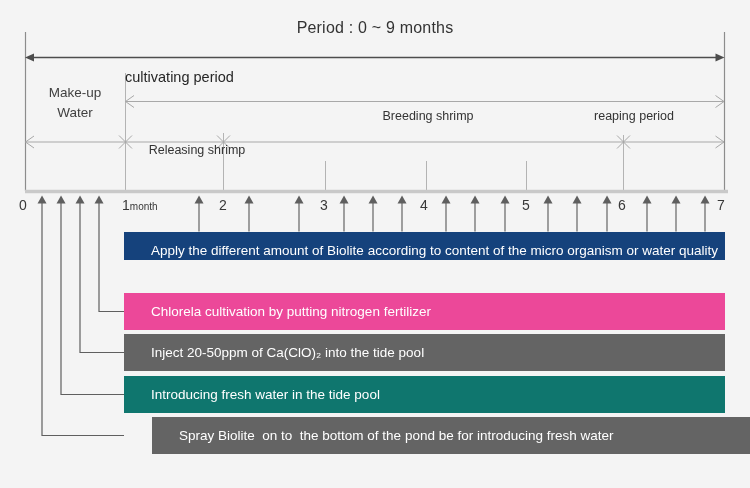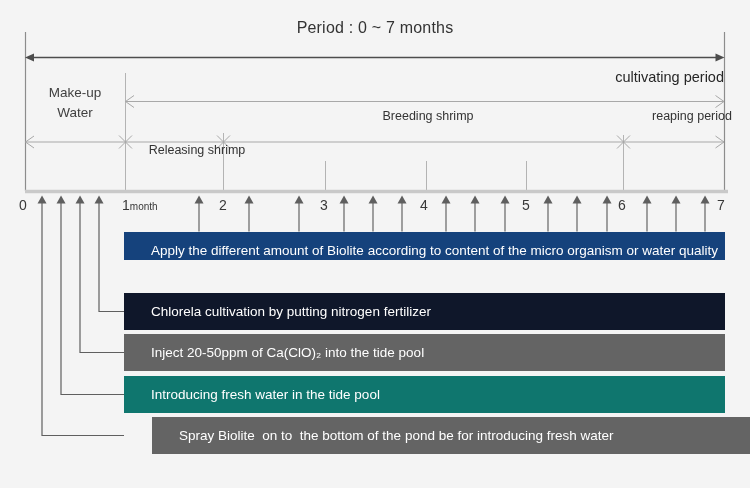--- a/index.html
+++ b/index.html
@@ -8,21 +8,21 @@
     position:relative;width:750px;height:488px;background:#f4f4f4;
     overflow:hidden;color:#333;
   }
   .stage svg{position:absolute;left:0;top:0;}
   .txt{position:absolute;white-space:nowrap;}
   .centered{transform:translateX(-50%);}
   .period-title{left:25px;top:19px;width:700px;text-align:center;
     font-size:16px;color:#333;letter-spacing:.2px;}
   .water{left:25px;top:83px;width:100px;text-align:center;
     font-size:13.5px;color:#404040;line-height:1.45;white-space:normal;}
-  .cultivating{left:125px;top:69px;width:599px;text-align:right;
+  .cultivating{left:125px;top:69px;width:599px;text-align:left;
     font-size:14.5px;color:#262626;}
   .seg-label{top:109px;font-size:12.5px;color:#333;}
   .tick{top:197px;font-size:14px;color:#383838;}
   .tick .suffix{font-size:10px;color:#383838;}
   .bar{position:absolute;left:124px;width:601px;color:#fff;
     font-size:13.5px;box-sizing:border-box;padding-left:27px;
     white-space:pre;overflow:hidden;}
   .bar.biolite{top:232px;height:28px;line-height:38px;}
   .bar.task1{top:293px;height:37px;line-height:37px;}
   .bar.task2{top:334px;height:37px;line-height:37px;}
@@ -120,43 +120,43 @@
       <path d="M 80 203 V 352.5 H 124"></path>
       <path d="M 61 203 V 394.5 H 124"></path>
       <path d="M 42 203 V 435.5 H 124"></path>
       <use href="#ah" x="99" y="195.5" fill="#5f5f5f" stroke="none"></use>
       <use href="#ah" x="80" y="195.5" fill="#5f5f5f" stroke="none"></use>
       <use href="#ah" x="61" y="195.5" fill="#5f5f5f" stroke="none"></use>
       <use href="#ah" x="42" y="195.5" fill="#5f5f5f" stroke="none"></use>
     </g>
   </svg>
 
-  <div class="txt period-title">Period : 0 ~ 7 months</div>
+  <div class="txt period-title">Period : 0 ~ 9 months</div>
 
   <div class="txt water">
     <div>Make-up</div>
     <div>Water</div>
   </div>
 
   <div class="txt cultivating">cultivating period</div>
 
   <div class="txt seg-label centered" style="left:197px;margin-top:34px;">Releasing shrimp</div>
   <div class="txt seg-label centered" style="left:428px;">Breeding shrimp</div>
-  <div class="txt seg-label centered" style="left:692px;">reaping period</div>
+  <div class="txt seg-label centered" style="left:634px;">reaping period</div>
 
   <div class="txt tick centered" style="left:23px;">0</div>
   <div class="txt tick" style="left:122px;">
     <span>1</span><span class="suffix">month</span>
   </div>
   <div class="txt tick centered" style="left:223px;">2</div>
   <div class="txt tick centered" style="left:324px;">3</div>
   <div class="txt tick centered" style="left:424px;">4</div>
   <div class="txt tick centered" style="left:526px;">5</div>
   <div class="txt tick centered" style="left:622px;">6</div>
   <div class="txt tick centered" style="left:721px;">7</div>
 
   <div class="bar biolite" style="background-color: rgb(21, 66, 124);">Apply the different amount of Biolite according to content of the micro organism or water quality</div>
 
-  <div class="bar task1" style="background-color: #0f172a;">Chlorela cultivation by putting nitrogen fertilizer</div>
+  <div class="bar task1" style="background-color: #ec4899;">Chlorela cultivation by putting nitrogen fertilizer</div>
   <div class="bar task2" style="background-color: rgb(100, 100, 100);">Inject 20-50ppm of Ca(ClO)₂ into the tide pool</div>
   <div class="bar task3" style="background-color: #0f766e;">Introducing fresh water in the tide pool</div>
   <div class="bar task4" style="background-color: rgb(100, 100, 100); margin-left: 28px;">Spray Biolite  on to  the bottom of the pond be for introducing fresh water</div>
 </div>
 
 </body></html>

